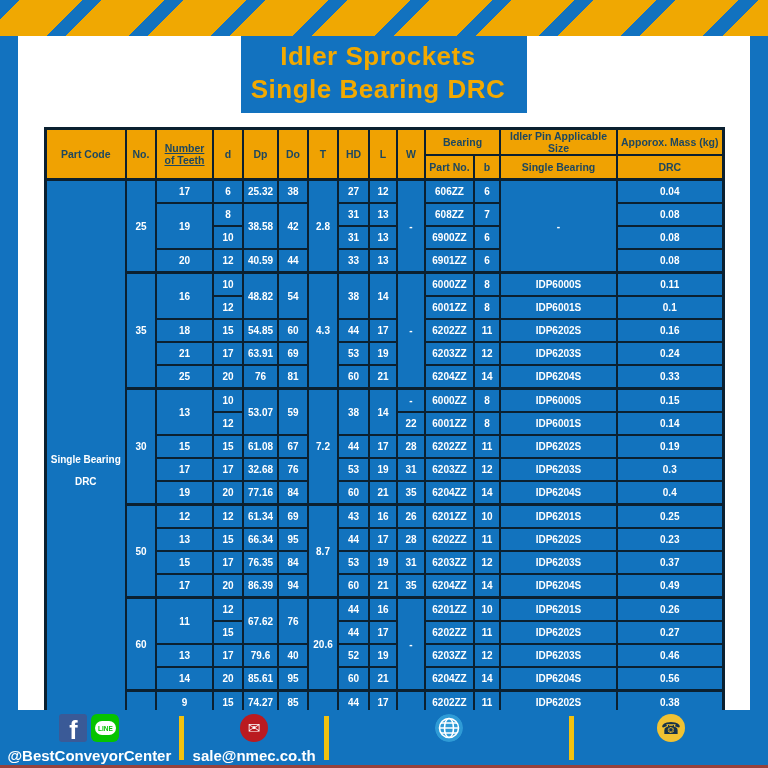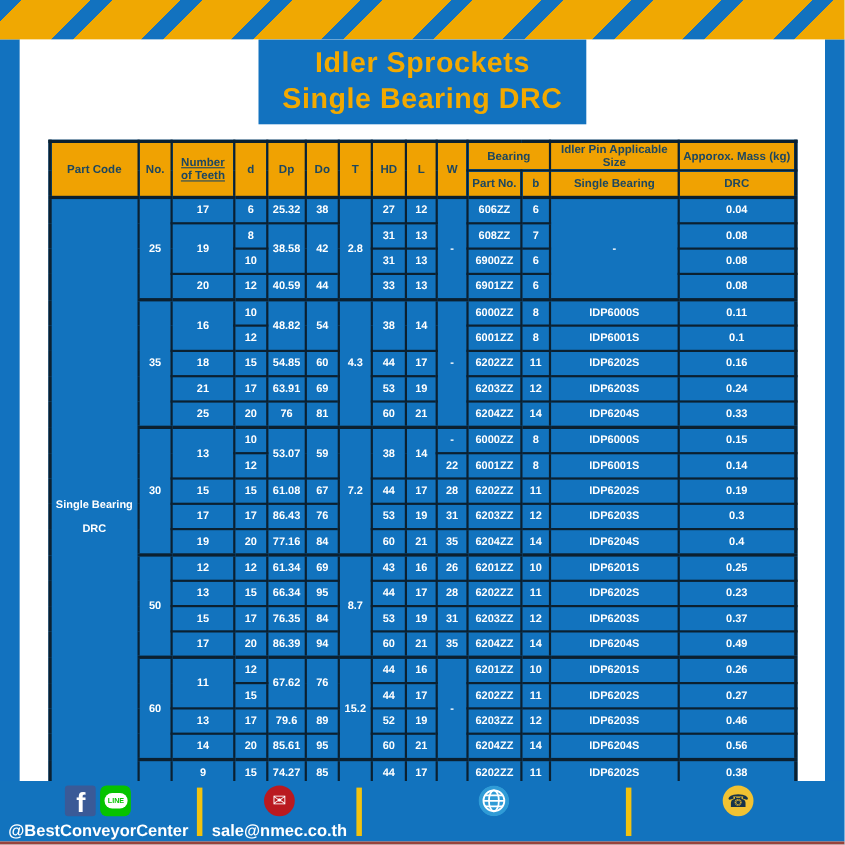--- a/index.html
+++ b/index.html
@@ -13,21 +13,21 @@
   
   .side{position:absolute;top:36px;width:18px;height:674px;background:#1272bf;}
   .side.left{left:0;}
   .side.right{right:0;}
 
   
   .content{position:absolute;left:18px;top:36px;width:732px;height:674px;background:#ffffff;}
 
   .title-box{margin:0 auto;width:fit-content;background:#1272bf;color:#f2a900;
     text-align:center;font-weight:800;font-size:26px;line-height:33px;
-    padding:4px 22px 7px 22px;letter-spacing:0.5px;}
+    padding:4px 22px 7px 10px;letter-spacing:0.5px;}
 
   table.spec{border-collapse:collapse;table-layout:fixed;width:678px;margin:14px auto 0 auto;
     border:3px solid #0b2030;background:#1273be;}
   table.spec th,table.spec td{border:2px solid #0b2030;text-align:center;vertical-align:middle;
     padding:0;overflow:hidden;}
   table.spec th{background:#f0a202;color:#1d4760;font-weight:700;font-size:10.5px;height:22px;line-height:1.15;}
   table.spec td{color:#ffffff;font-weight:700;font-size:10px;height:21px;line-height:1.1;}
   .ml{white-space:pre-line;text-decoration:underline;}
   .pc{white-space:pre-line;font-size:10.5px;line-height:1.8;}
   tr.gs td{border-top-width:3px;}
@@ -248,21 +248,21 @@
             <td>17</td>
             <td>28</td>
             <td>6202ZZ</td>
             <td>11</td>
             <td>IDP6202S</td>
             <td>0.19</td>
           </tr>
           <tr>
             <td>17</td>
             <td>17</td>
-            <td>86.43</td>
+            <td>32.68</td>
             <td>76</td>
             <td>53</td>
             <td>19</td>
             <td>31</td>
             <td>6203ZZ</td>
             <td>12</td>
             <td>IDP6203S</td>
             <td>0.3</td>
           </tr>
           <tr>
@@ -331,21 +331,21 @@
             <td>14</td>
             <td>IDP6204S</td>
             <td>0.49</td>
           </tr>
           <tr class="gs">
             <td rowspan="4">60</td>
             <td rowspan="2">11</td>
             <td>12</td>
             <td rowspan="2">67.62</td>
             <td rowspan="2">76</td>
-            <td rowspan="4">15.2</td>
+            <td rowspan="4">20.6</td>
             <td>44</td>
             <td>16</td>
             <td rowspan="4">-</td>
             <td>6201ZZ</td>
             <td>10</td>
             <td>IDP6201S</td>
             <td>0.26</td>
           </tr>
           <tr>
             <td>15</td>
@@ -353,21 +353,21 @@
             <td>17</td>
             <td>6202ZZ</td>
             <td>11</td>
             <td>IDP6202S</td>
             <td>0.27</td>
           </tr>
           <tr>
             <td>13</td>
             <td>17</td>
             <td>79.6</td>
-            <td>89</td>
+            <td>40</td>
             <td>52</td>
             <td>19</td>
             <td>6203ZZ</td>
             <td>12</td>
             <td>IDP6203S</td>
             <td>0.46</td>
           </tr>
           <tr>
             <td>14</td>
             <td>20</td>

